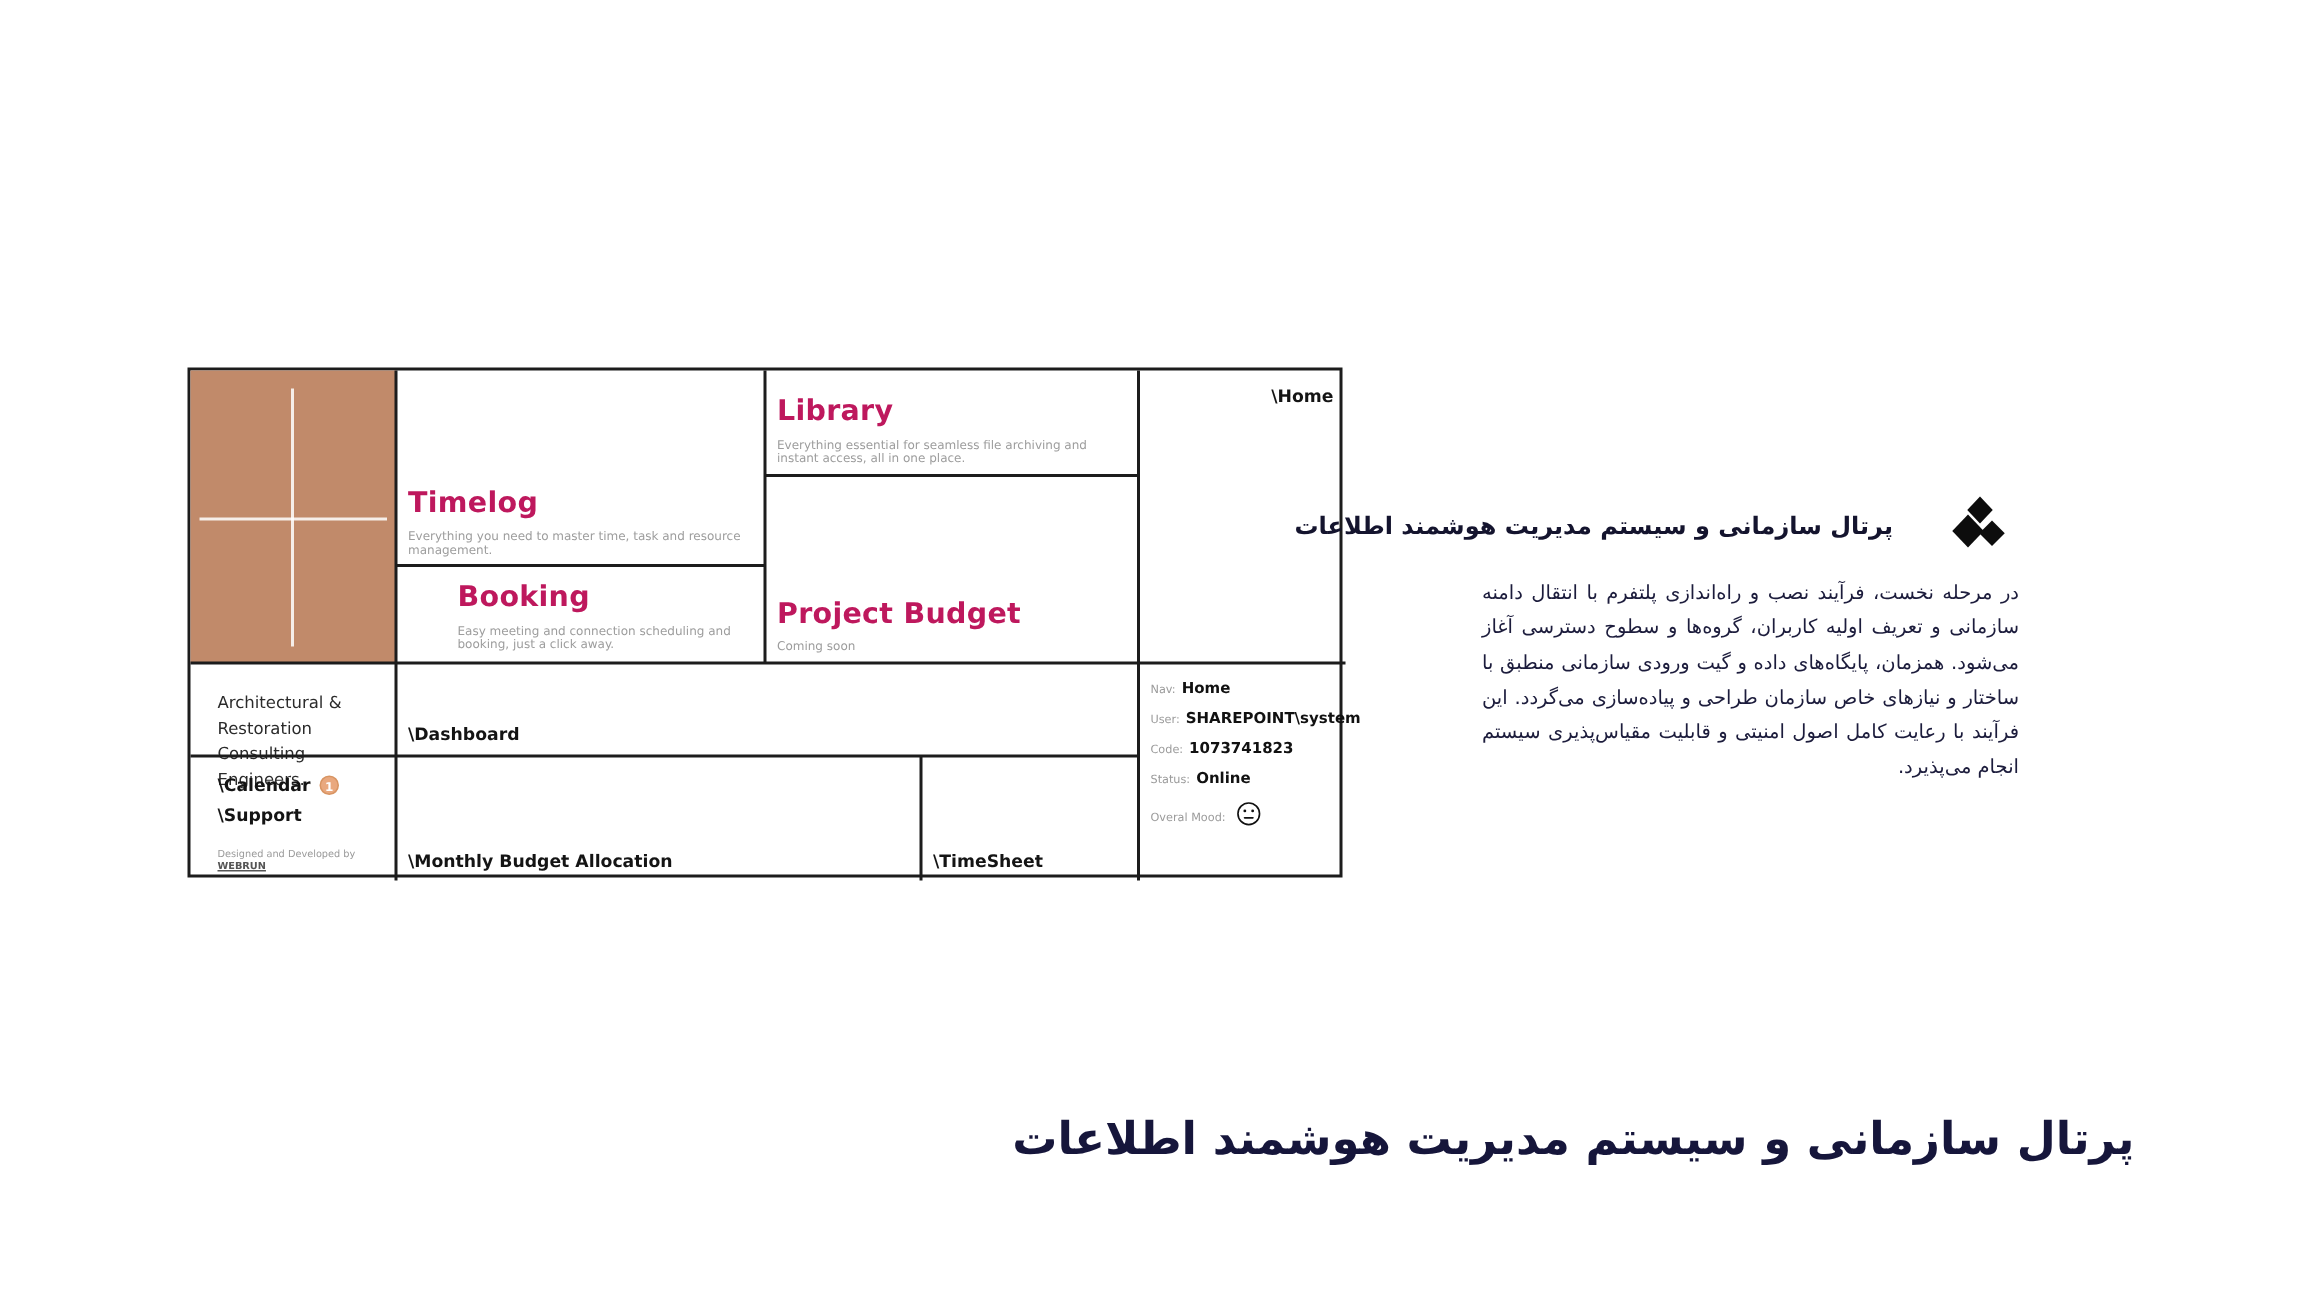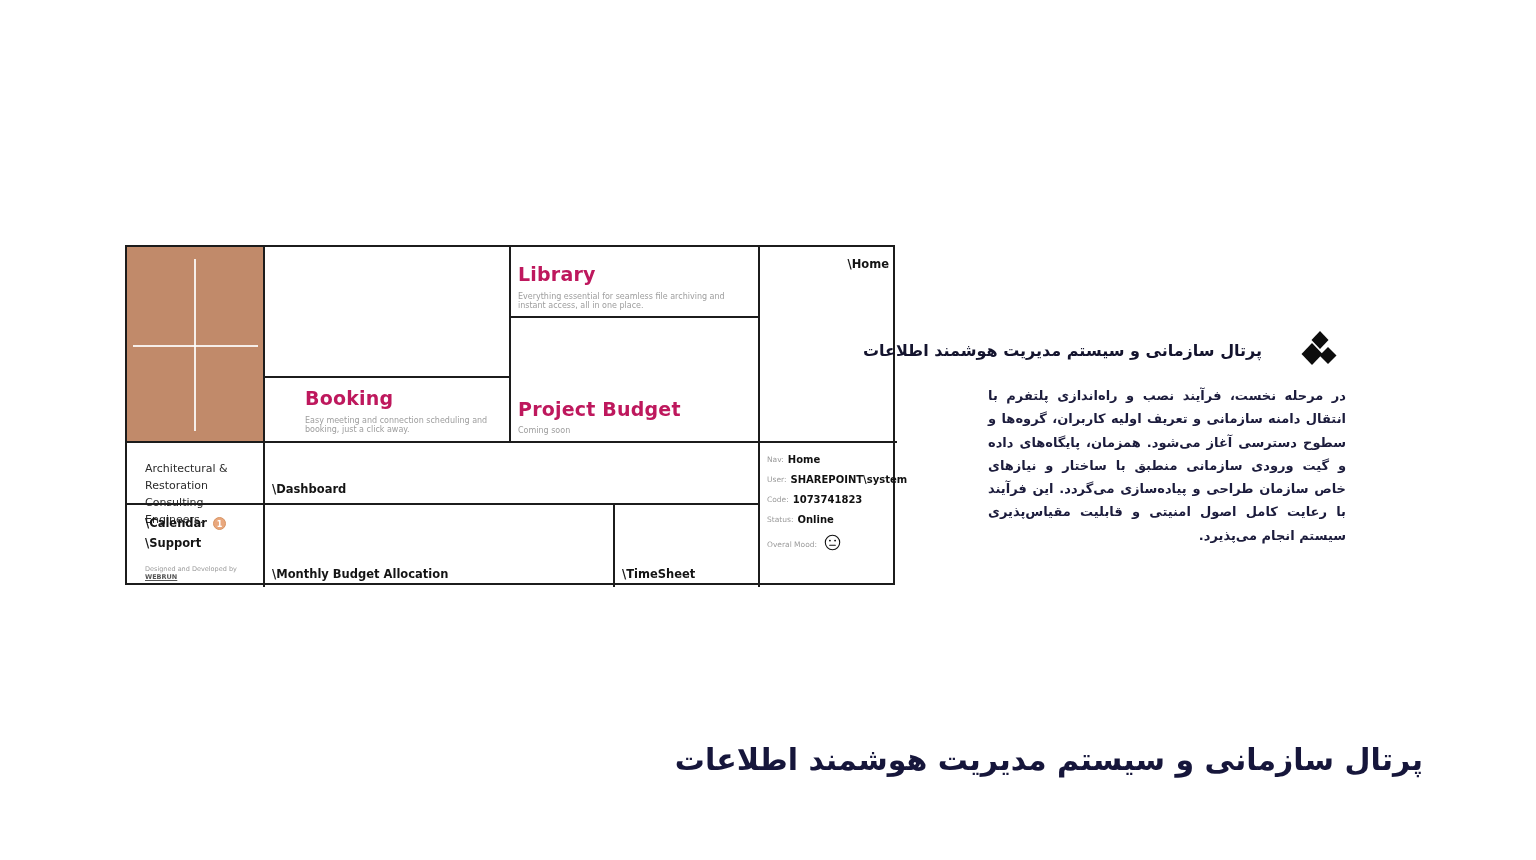--- a/index.html
+++ b/index.html
@@ -34,37 +34,43 @@
 
   .status-cell{padding:12px 4px 0 8px;}
   .srow{margin-bottom:9px;display:flex;align-items:center;white-space:nowrap;}
   .skey{font-size:7.5px;color:#9b9b9b;margin-right:4px;}
   .sval{font-size:10px;font-weight:700;color:#111;}
   .smiley{margin-left:3px;}
 
   
   .fa{direction:rtl;unicode-bidi:plaintext;}
   .intro-heading{position:absolute;right:274px;top:341px;font-size:16px;font-weight:700;color:#14142e;}
-  .intro-par{position:absolute;right:190px;top:384px;width:358px;font-size:13px;font-weight:700;color:#1c1c3c;line-height:23.3px;text-align:justify;margin-left:12px;}
+  .intro-par{position:absolute;right:190px;top:384px;width:358px;font-size:13px;font-weight:400;color:#1c1c3c;line-height:23.3px;text-align:justify;margin-left:12px;}
   .logo{position:absolute;left:1301px;top:330px;}
 
   .big-title{position:absolute;right:113px;top:742px;font-size:30px;font-weight:800;color:#16163b;}
 </style>
 </head>
 <body>
 
 <div class="stage">
 
   <div class="wf">
 
     <div class="cell tan" style="left:0;top:0;width:137px;height:195px;">
       <div class="cross-v"></div>
       <div class="cross-h"></div>
     </div>
 
+    <div class="cell" style="left:137px;top:0;width:246px;height:130px;">
+      <div class="tile-content">
+        <div class="tile-title">Timelog</div>
+        <div class="tile-sub">Everything you need to master time, task and resource management.</div>
+      </div>
+    </div>
 
     <div class="cell" style="left:137px;top:130px;width:246px;height:65px;">
       <div class="tile-content" style="bottom:7px;margin-left:33px;">
         <div class="tile-title">Booking</div>
         <div class="tile-sub">Easy meeting and connection scheduling and booking, just a click away.</div>
       </div>
     </div>
 
     <div class="cell" style="left:383px;top:0;width:249px;height:70px;">
       <div class="tile-content" style="bottom:6px;">

